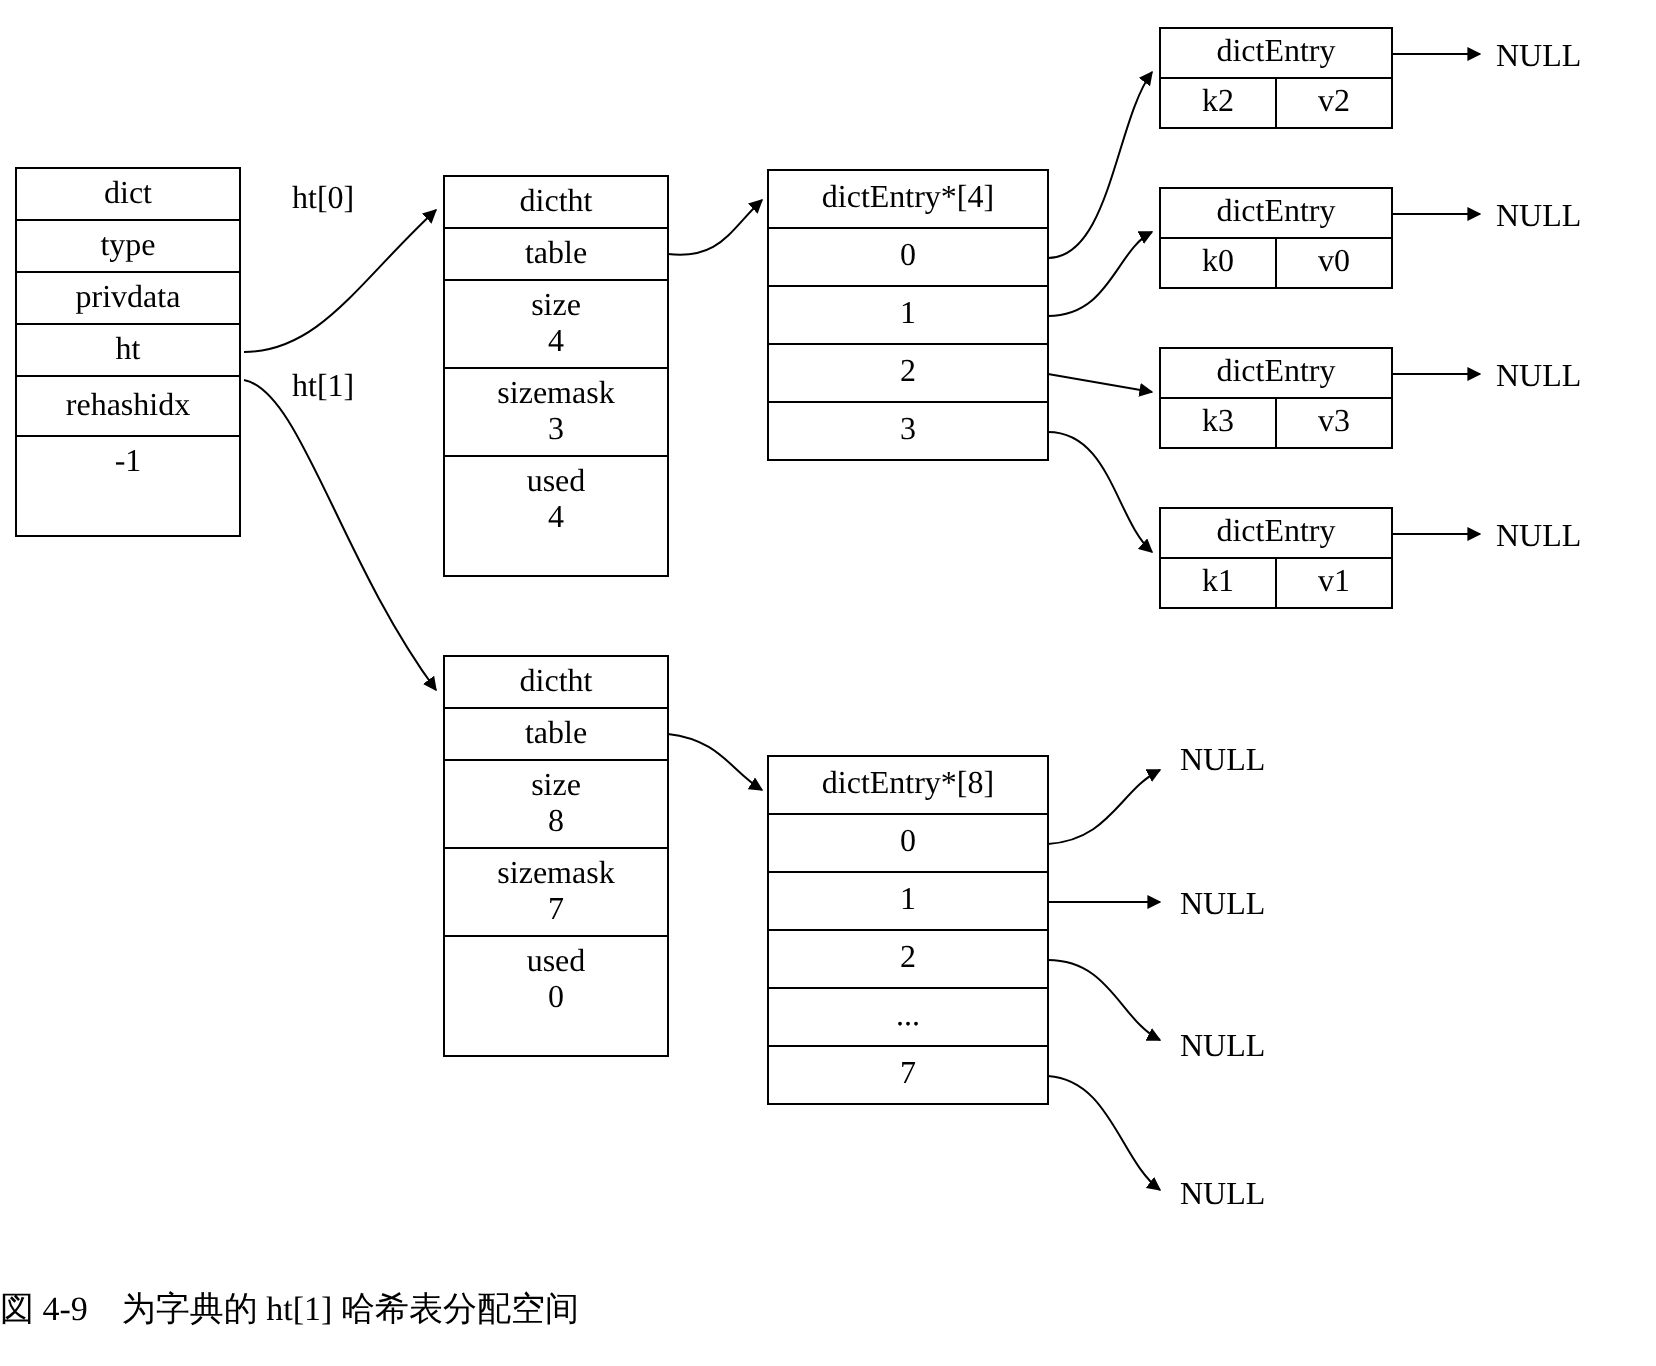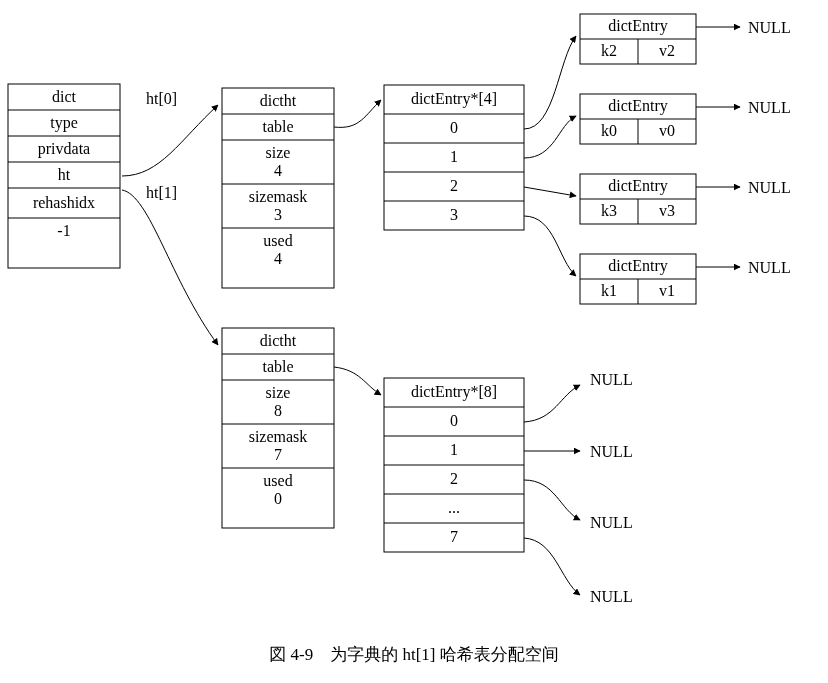--- a/index.html
+++ b/index.html
@@ -20,21 +20,21 @@
   }
   .label-text {
     font-family: "Times New Roman", serif;
     font-size: 16px;
   }
   .caption {
     position: absolute;
     left: 0;
     width: 828px;
     top: 643px;
-    text-align: center;
+    text-align: left;
     font-size: 17px;
   }
 </style>
 </head>
 <body>
 
 <svg width="828" height="640">
   <defs>
     <marker id="arrow" viewBox="0 0 10 10" refX="9" refY="5" markerWidth="7" markerHeight="7" orient="auto-start-reverse">
       <path d="M 0 0 L 10 5 L 0 10 z" fill="#000"></path>

